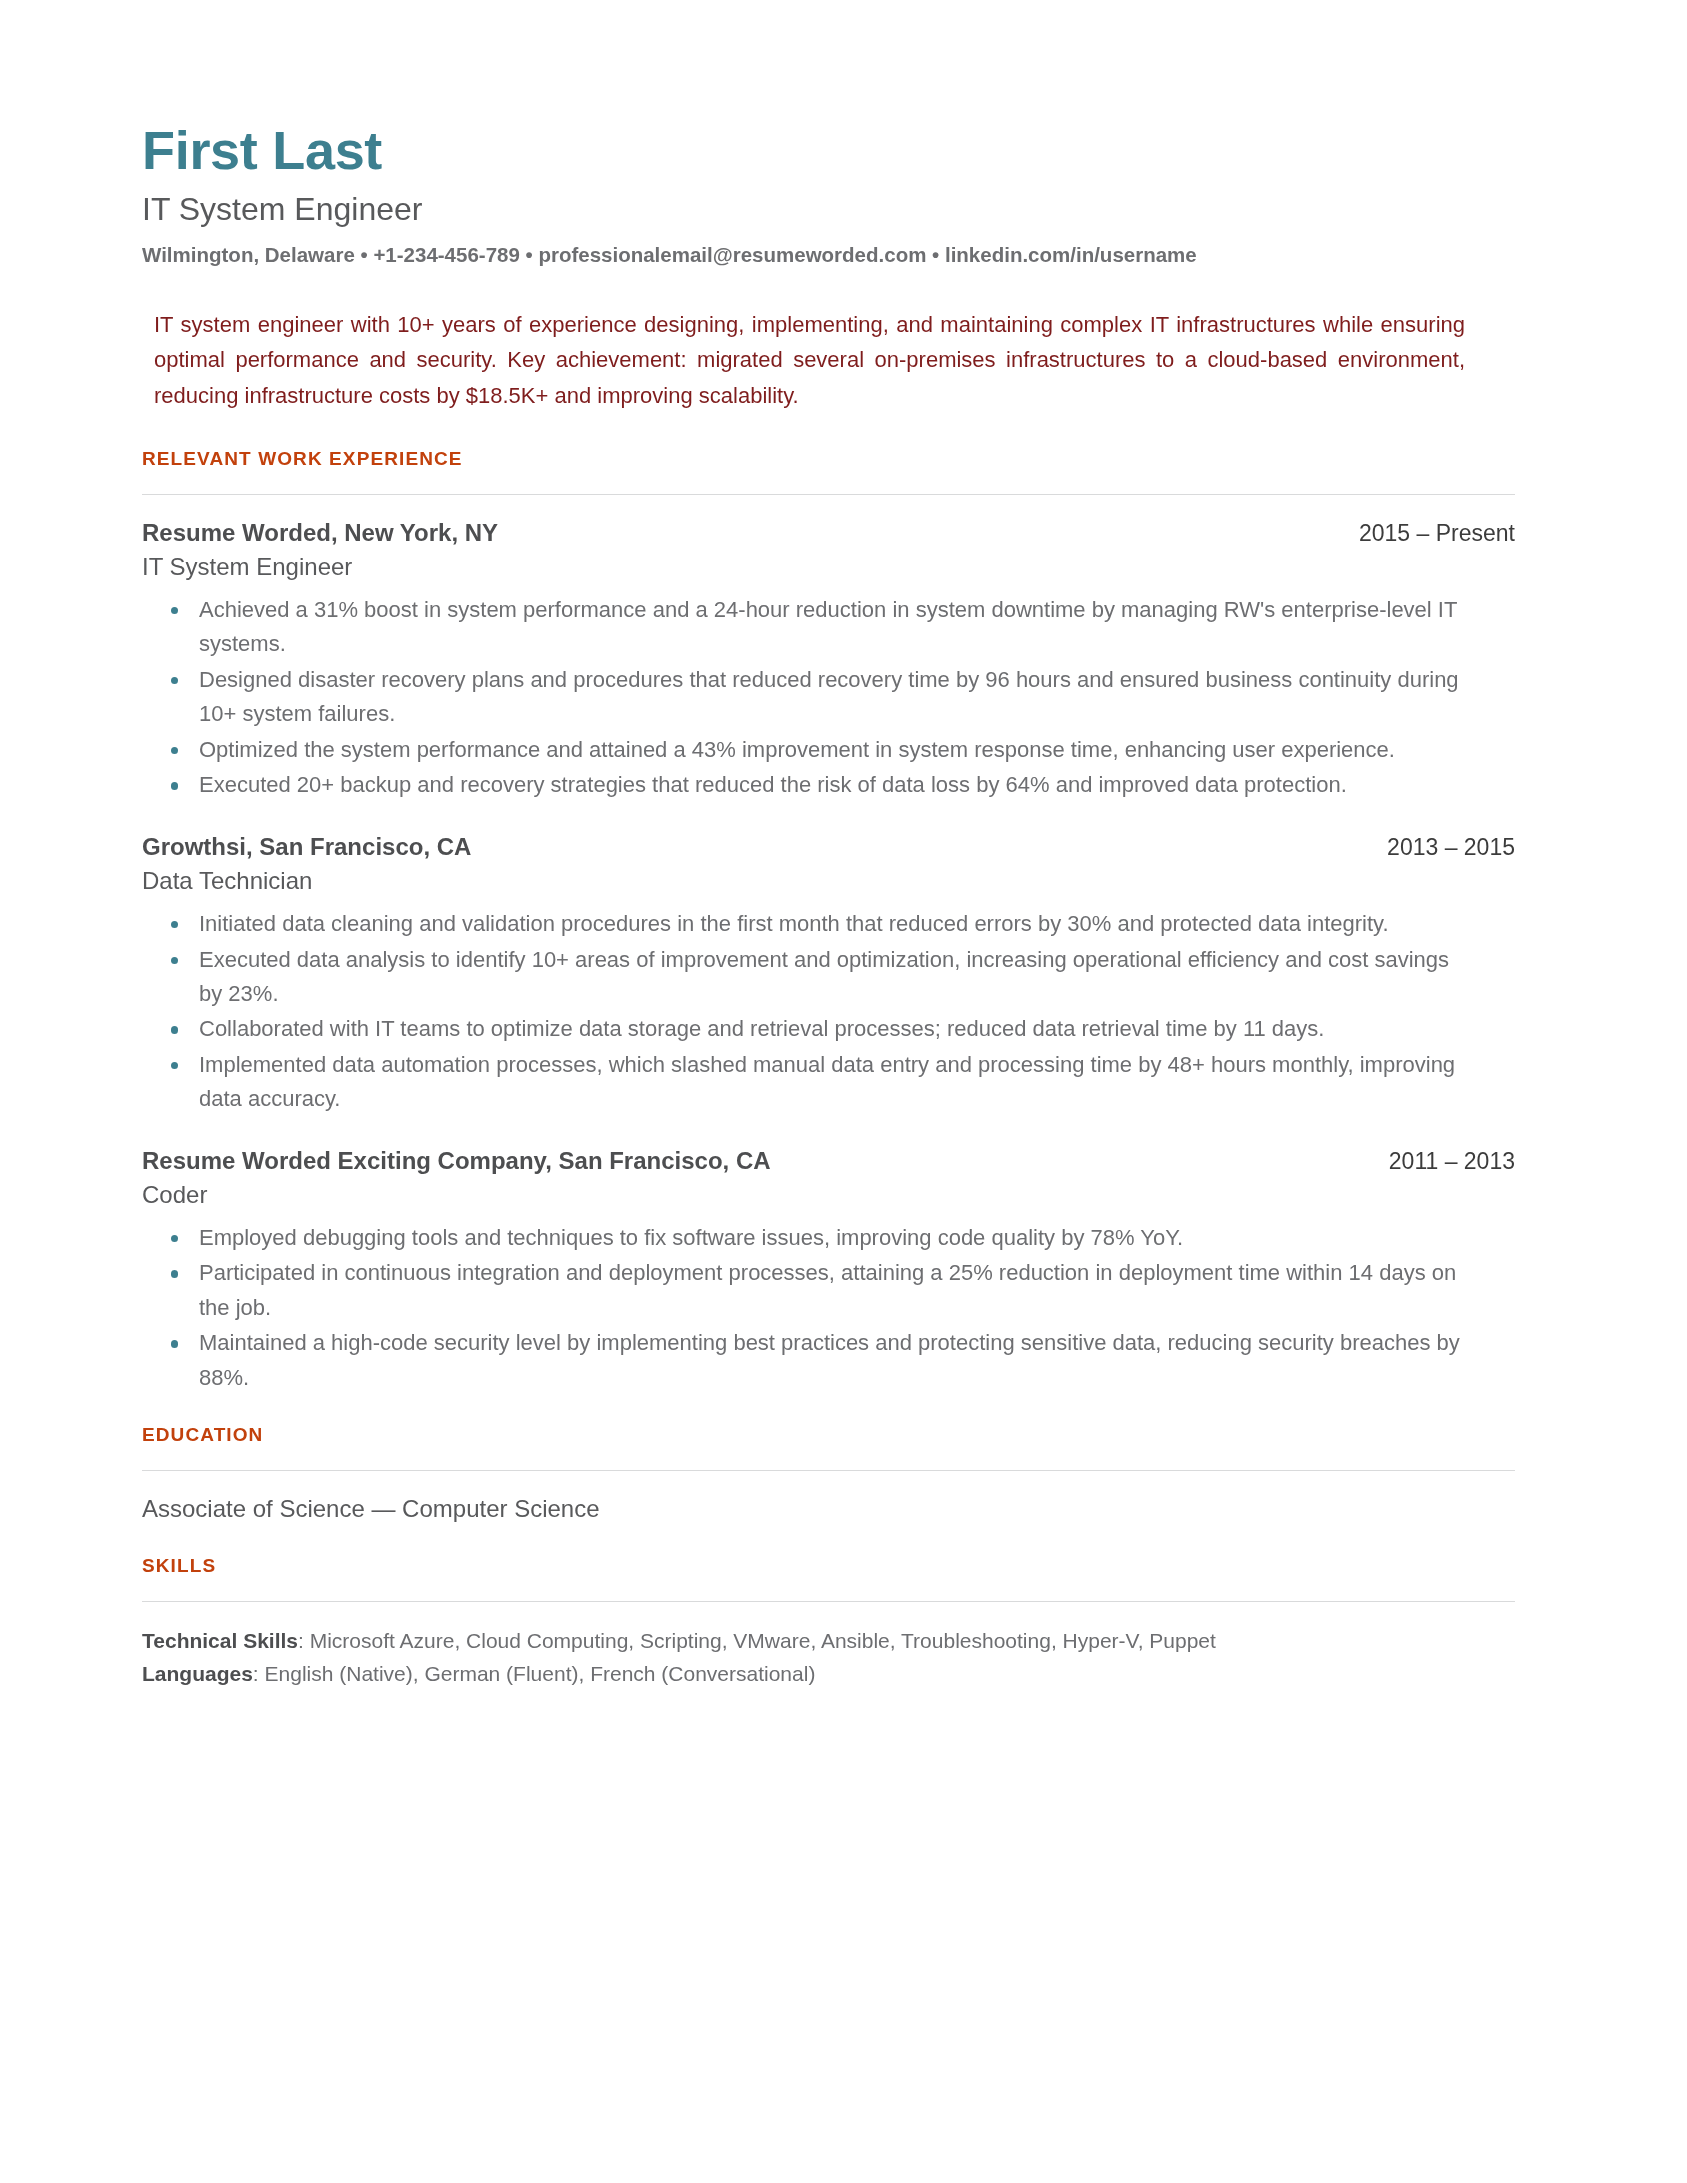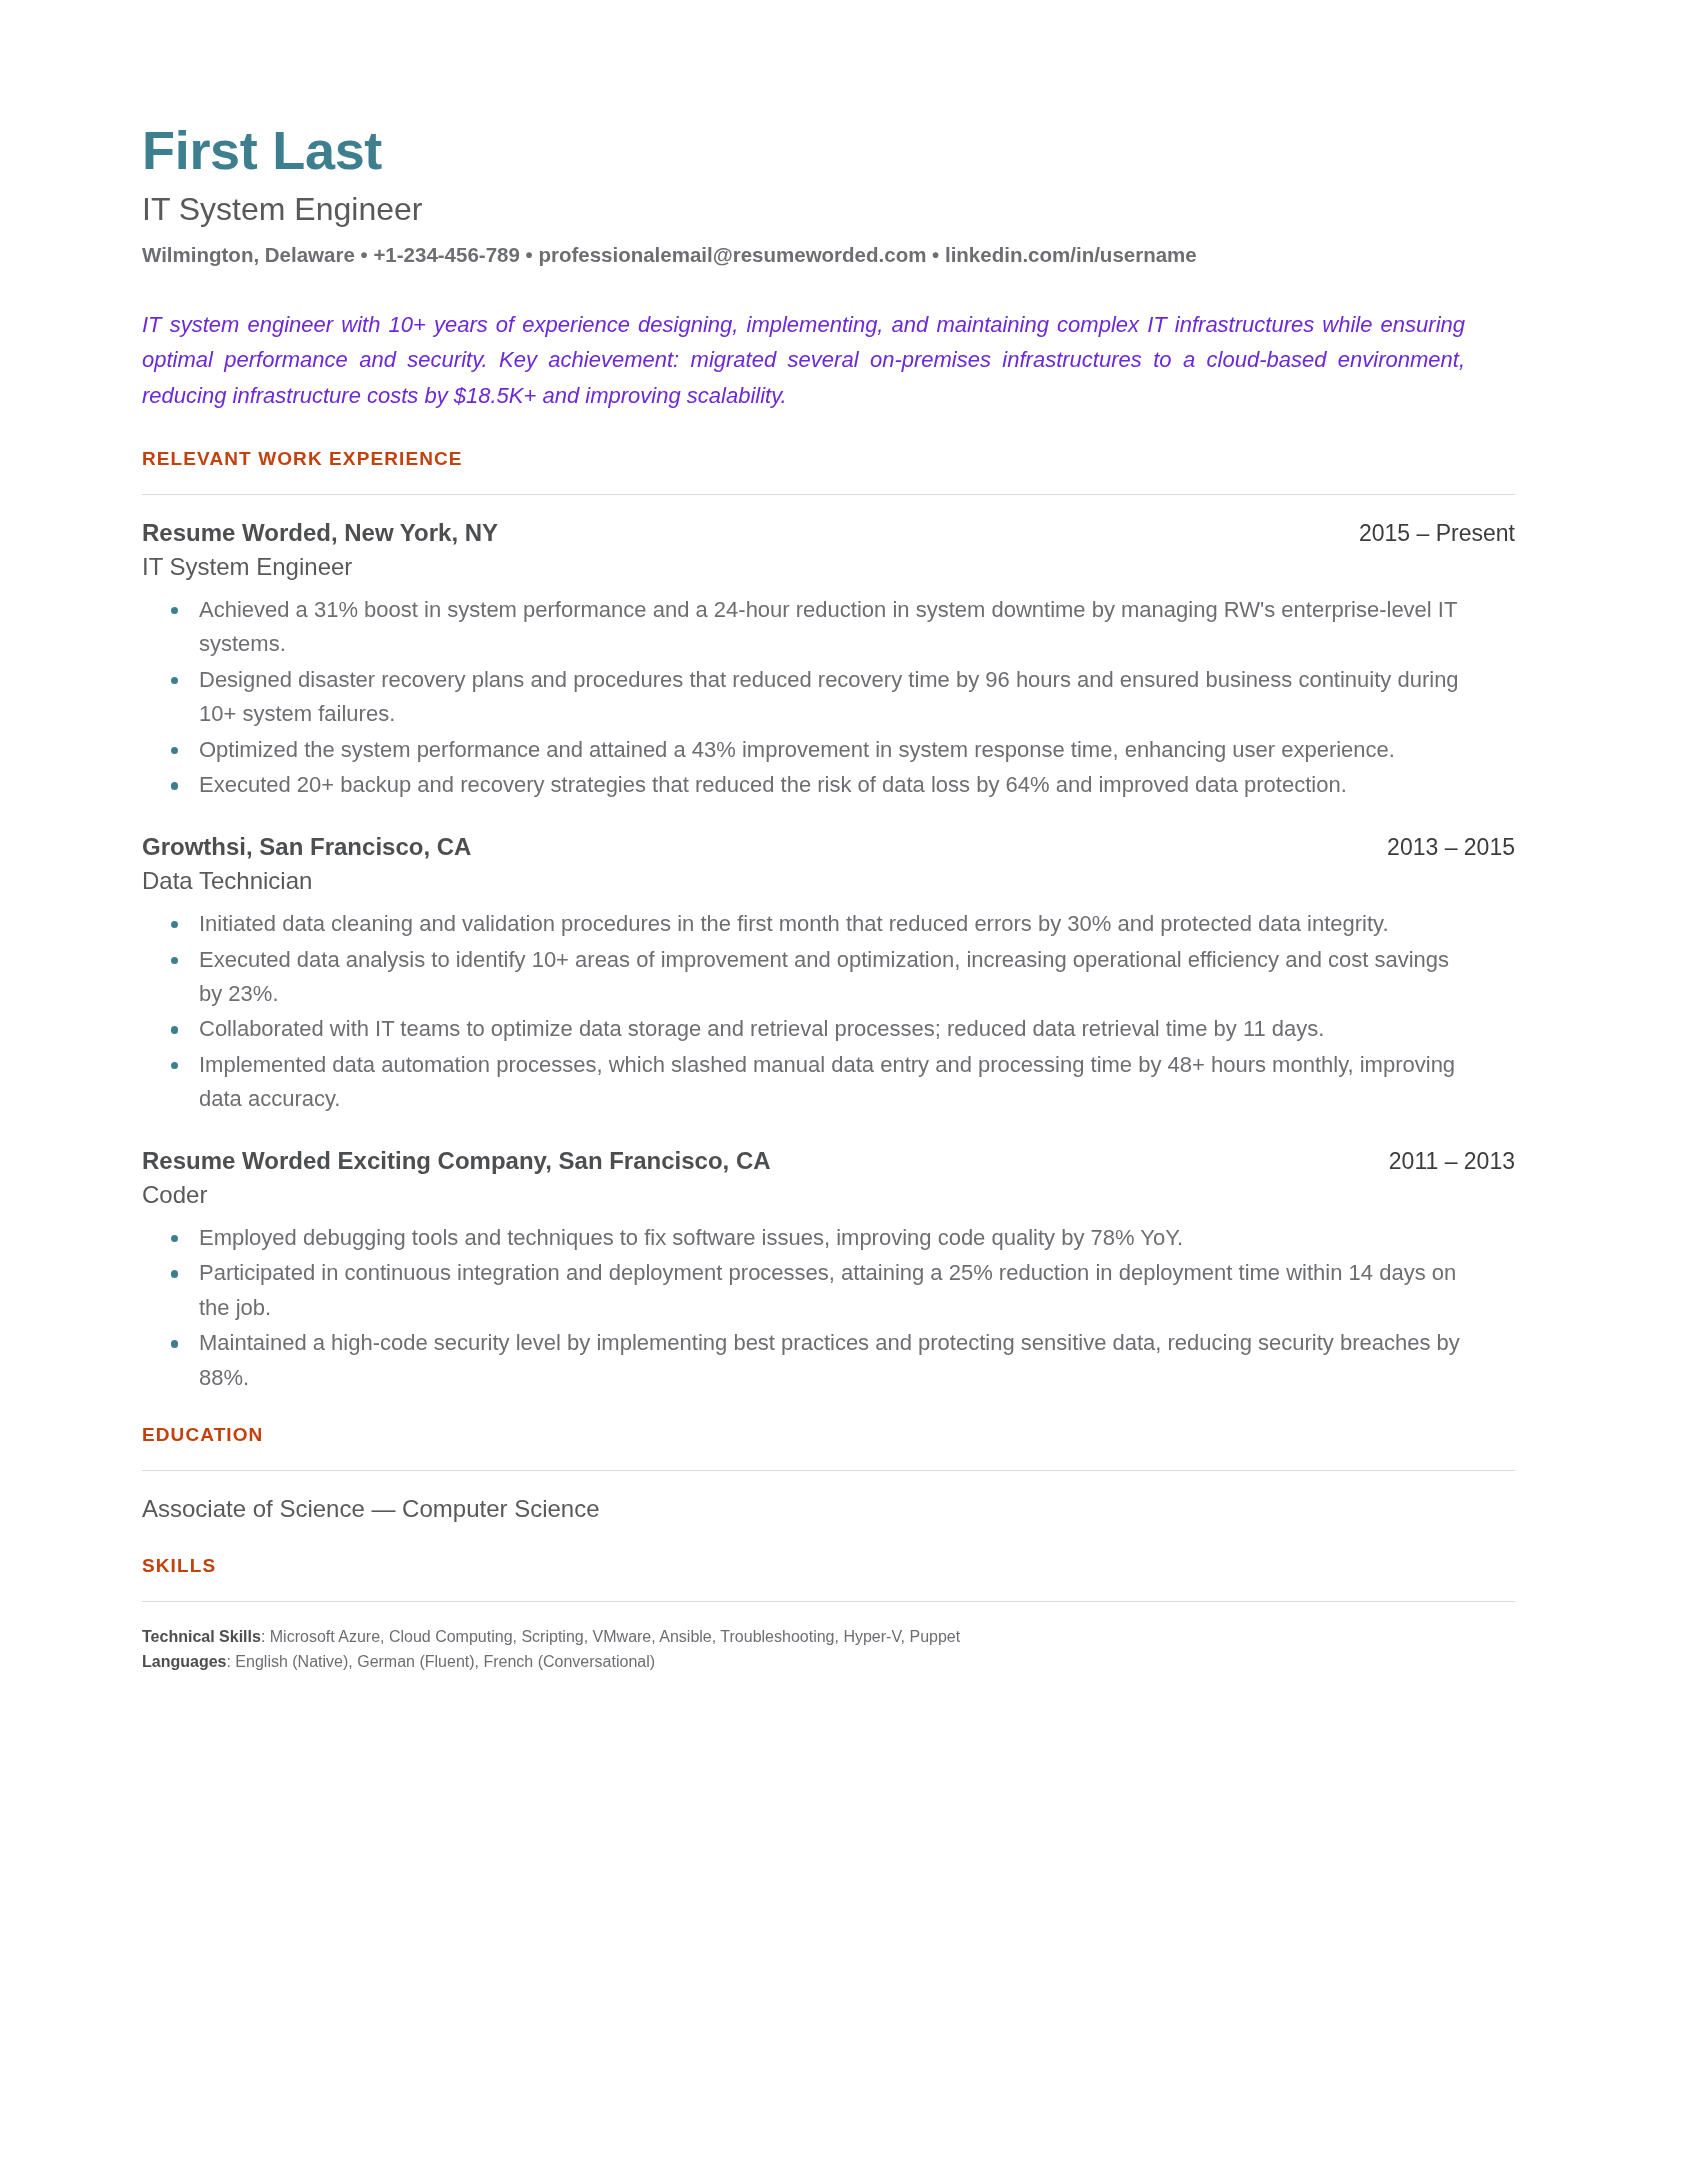--- a/index.html
+++ b/index.html
@@ -45,25 +45,24 @@
   .contact-line {
     font-size: 20.5px;
     font-weight: 700;
     color: #6d6e71;
     line-height: 1.3;
     margin: 0 0 38px 0;
   }
   .summary {
     font-size: 22px;
     line-height: 1.62;
-    color: #6d28d9;
+    color: #7f1d1d;
     text-align: justify;
-    margin: 0 0 34px 0;
+    margin: 0 0 34px 12px;
     max-width: 1373px;
-    font-style: italic;
   }
 
   
   .section-head {
     font-size: 19px;
     font-weight: 700;
     color: #c2410c;
     letter-spacing: 1.1px;
     text-transform: uppercase;
     margin: 2px 0 24px 0;
@@ -135,21 +134,21 @@
     left: 29px;
     top: 14px;
     width: 7.3px;
     height: 7.3px;
     border-radius: 50%;
     background: #3d7f8f;
   }
 
   
   .skill-row {
-    font-size: 16px;
+    font-size: 21px;
     line-height: 1.6;
     color: #6d6e71;
     max-width: 1373px;
   }
   .skill-row .skill-label {
     font-weight: 700;
     color: #4d4e50;
   }
 </style>
 </head>

